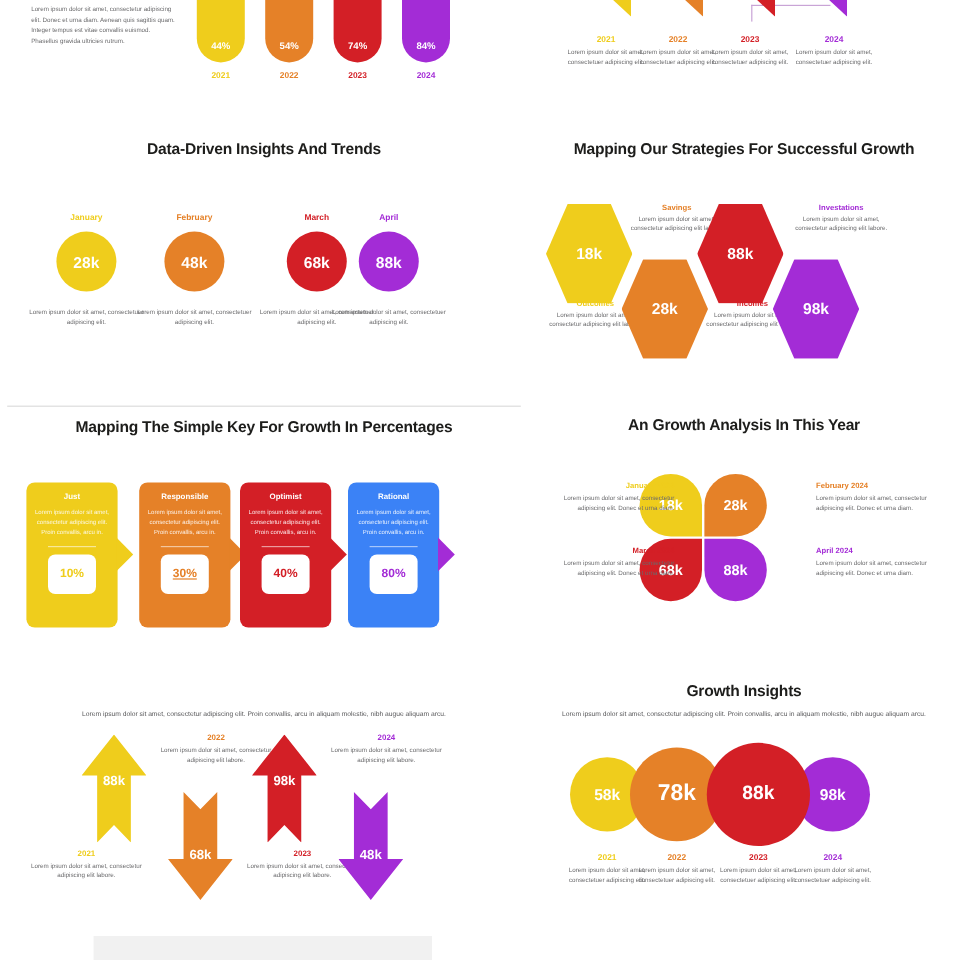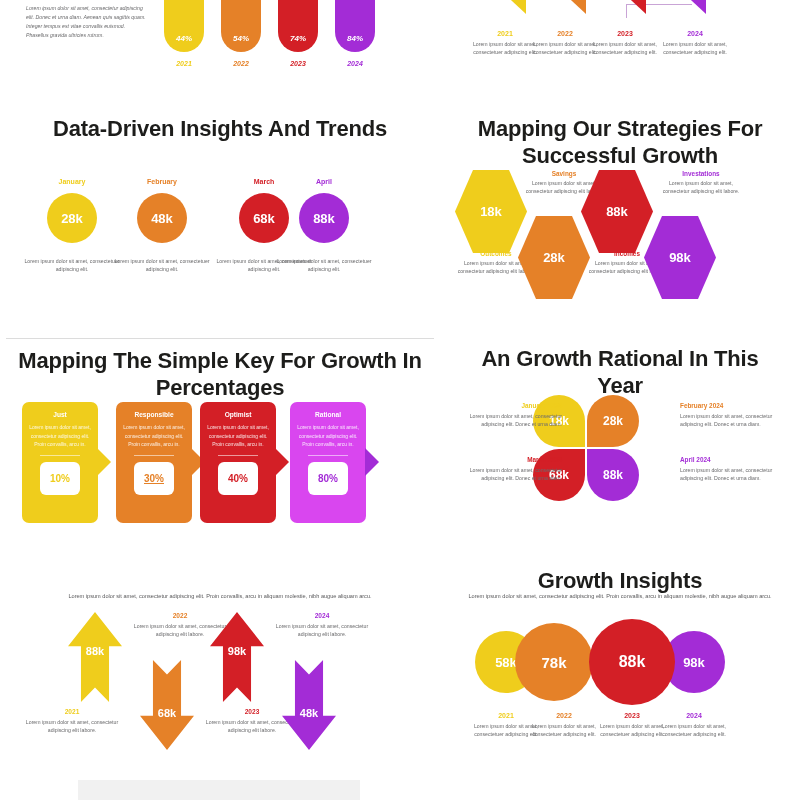--- a/index.html
+++ b/index.html
@@ -9,28 +9,28 @@
     font-family: "Liberation Sans", sans-serif;
     overflow: hidden;
   }
   .page { position: relative; width: 800px; height: 800px; background:#fff; }
 
   .sec { position: absolute; }
   .title {
     font-weight: bold; color: #1d1d1b; text-align: center;
     letter-spacing: -0.2px; line-height: 1.22;
   }
-  .t24 { font-size: 22px; }
+  .t24 { font-size: 13px; }
   .subtitle {
     font-size: 5.6px; color: #59595b; text-align: center; line-height: 1.45;
   }
   .lorem { font-size: 5.2px; color: #6a6a6c; line-height: 1.6; text-align: center; }
 
   
-  .bars { left: 0; top: 0; width: 440px; height: 100px; font-style: italic; }
+  .bars { left: 0; top: 0; width: 440px; height: 100px; }
   .bars .para {
     position: absolute; left: 26px; top: 4px; width: 120px;
     font-size: 5.2px; color: #6a6a6c; line-height: 1.7; text-align: left;
   }
   .bar {
     position: absolute; top: -46px; width: 40px; height: 98px;
     border-radius: 0 0 20px 20px;
     display: flex; align-items: flex-end; justify-content: center;
     padding-bottom: 9px;
   }
@@ -259,32 +259,32 @@
           <div class="cbox" style="color: rgb(229, 129, 40); text-decoration: underline;">30%</div>
           <div class="carrow" style="border-left: 14px solid rgb(229, 129, 40);"></div>
         </div>
         <div class="card" style="left: 200px; background: rgb(211, 31, 38);">
           <div class="ch">Optimist</div>
           <div class="ct">Lorem ipsum dolor sit amet, consectetur adipiscing elit. Proin convallis, arcu in.</div>
           <div class="cdiv"></div>
           <div class="cbox" style="color: rgb(211, 31, 38);">40%</div>
           <div class="carrow" style="border-left: 14px solid rgb(211, 31, 38);"></div>
         </div>
-        <div class="card" style="left: 290px; background: #d946ef;">
+        <div class="card" style="left: 290px; background: #3b82f6;">
           <div class="ch">Rational</div>
           <div class="ct">Lorem ipsum dolor sit amet, consectetur adipiscing elit. Proin convallis, arcu in.</div>
           <div class="cdiv"></div>
           <div class="cbox" style="color: rgb(163, 44, 214);">80%</div>
           <div class="carrow" style="border-left: 14px solid rgb(163, 44, 214);"></div>
         </div>
       </div>
   </div>
 
   <div class="sec petals">
-    <div class="title t24" style="position:absolute;left:40px;top:6px;width:280px;">An Growth Rational In This Year</div>
+    <div class="title t24" style="position:absolute;left:40px;top:6px;width:280px;">An Growth Analysis In This Year</div>
     <div id="petal-host">
         <div class="petal p-tl" style="left: 93px; top: 55px; background: rgb(239, 205, 28);">18k</div>
         <div class="pet-lbl" style="left: 10px; top: 62px; text-align: right;">
           <div class="h" style="color: rgb(239, 205, 28);">January 2024</div>
           <div class="t" style="text-align: right;">Lorem ipsum dolor sit amet, consectetur adipiscing elit. Donec et urna diam.</div>
         </div>
         <div class="petal p-tr" style="left: 147px; top: 55px; background: rgb(229, 129, 40);">28k</div>
         <div class="pet-lbl" style="left: 240px; top: 62px; text-align: left;">
           <div class="h" style="color: rgb(229, 129, 40);">February 2024</div>
           <div class="t" style="text-align: left;">Lorem ipsum dolor sit amet, consectetur adipiscing elit. Donec et urna diam.</div>
@@ -330,21 +330,21 @@
 
   <div class="sec gcirc">
     <div class="title t24" style="position:absolute;left:30px;top:8px;width:300px;">Growth Insights</div>
     <div class="subtitle" style="position:absolute;left:25px;top:32px;width:310px;">Lorem ipsum dolor sit amet, consectetur adipiscing elit. Proin convallis, arcu in aliquam molestie, nibh augue aliquam arcu.</div>
     <div id="gcirc-host">
         <div class="gc" style="width: 62px; height: 62px; left: 35px; top: 71px; background: rgb(239, 205, 28); font-size: 13px; z-index: 2;">58k</div>
         <div class="gc-lbl" style="left: 23px; top: 152px;">
           <div class="h" style="color: rgb(239, 205, 28);">2021</div>
           <div class="lorem">Lorem ipsum dolor sit amet, consectetuer adipiscing elit.</div>
         </div>
-        <div class="gc" style="width: 78px; height: 78px; left: 75px; top: 63px; background: rgb(229, 129, 40); font-size: 15px; z-index: 3;">78k</div>
+        <div class="gc" style="width: 78px; height: 78px; left: 85px; top: 63px; background: rgb(229, 129, 40); font-size: 19px; z-index: 3;">78k</div>
         <div class="gc-lbl" style="left: 81px; top: 152px;">
           <div class="h" style="color: rgb(229, 129, 40);">2022</div>
           <div class="lorem">Lorem ipsum dolor sit amet, consectetuer adipiscing elit.</div>
         </div>
         <div class="gc" style="width: 86px; height: 86px; left: 149px; top: 59px; background: rgb(211, 31, 38); font-size: 16px; z-index: 4;">88k</div>
         <div class="gc-lbl" style="left: 149px; top: 152px;">
           <div class="h" style="color: rgb(211, 31, 38);">2023</div>
           <div class="lorem">Lorem ipsum dolor sit amet, consectetuer adipiscing elit.</div>
         </div>
         <div class="gc" style="width: 62px; height: 62px; left: 223px; top: 71px; background: rgb(163, 44, 214); font-size: 13px; z-index: 1;">98k</div>

